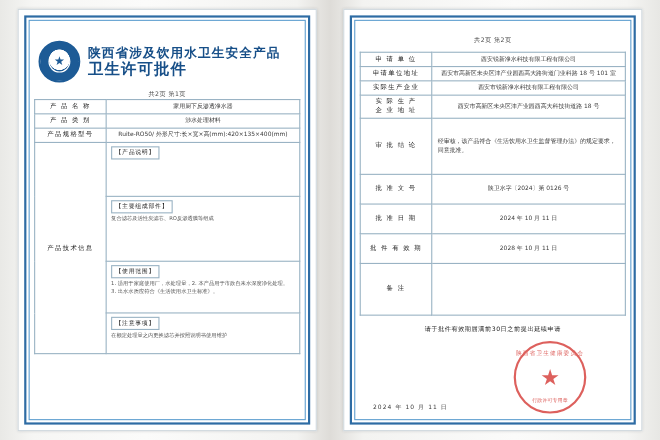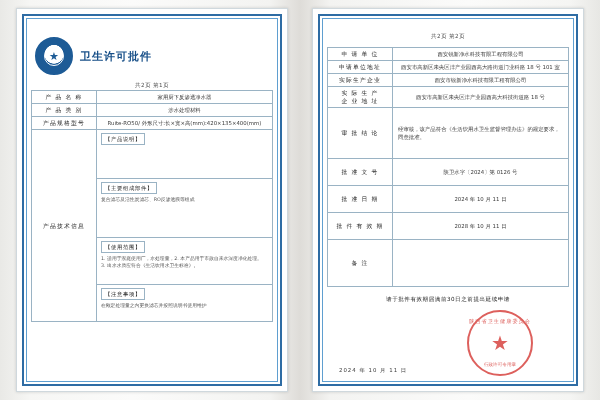--- a/index.html
+++ b/index.html
@@ -99,24 +99,24 @@
     color: #174f88;
     letter-spacing: 1px;
   }
   .title1 {
     font-size: 11.5px;
     font-weight: bold;
     line-height: 15px;
     white-space: nowrap;
   }
   .title2 {
-    font-size: 11px;
+    font-size: 14px;
     font-weight: bold;
     line-height: 15px;
-    text-align: center;
+    text-align: left;
   }
   .sheetno {
     text-align: center;
     font-size: 5.6px;
     color: #4a4a4a;
     margin-top: 7px;
     letter-spacing: 0.4px;
   }
   .sheetno.right-top {
     margin-top: 10px;
@@ -245,20 +245,21 @@
   <div class="page left">
     <div class="frame-outer"></div>
     <div class="frame-inner"></div>
     <div class="content">
 
       <div class="hdr">
         <div class="emblem">
           <span class="emblem-star">★</span>
         </div>
         <div class="hdr-titles">
+          <div class="title1">陕西省涉及饮用水卫生安全产品</div>
           <div class="title2">卫生许可批件</div>
         </div>
       </div>
 
       <div class="sheetno">共2页 第1页</div>
 
       <table>
         <tbody>
             <tr>
           <td class="lbl">产 品 名 称</td>

